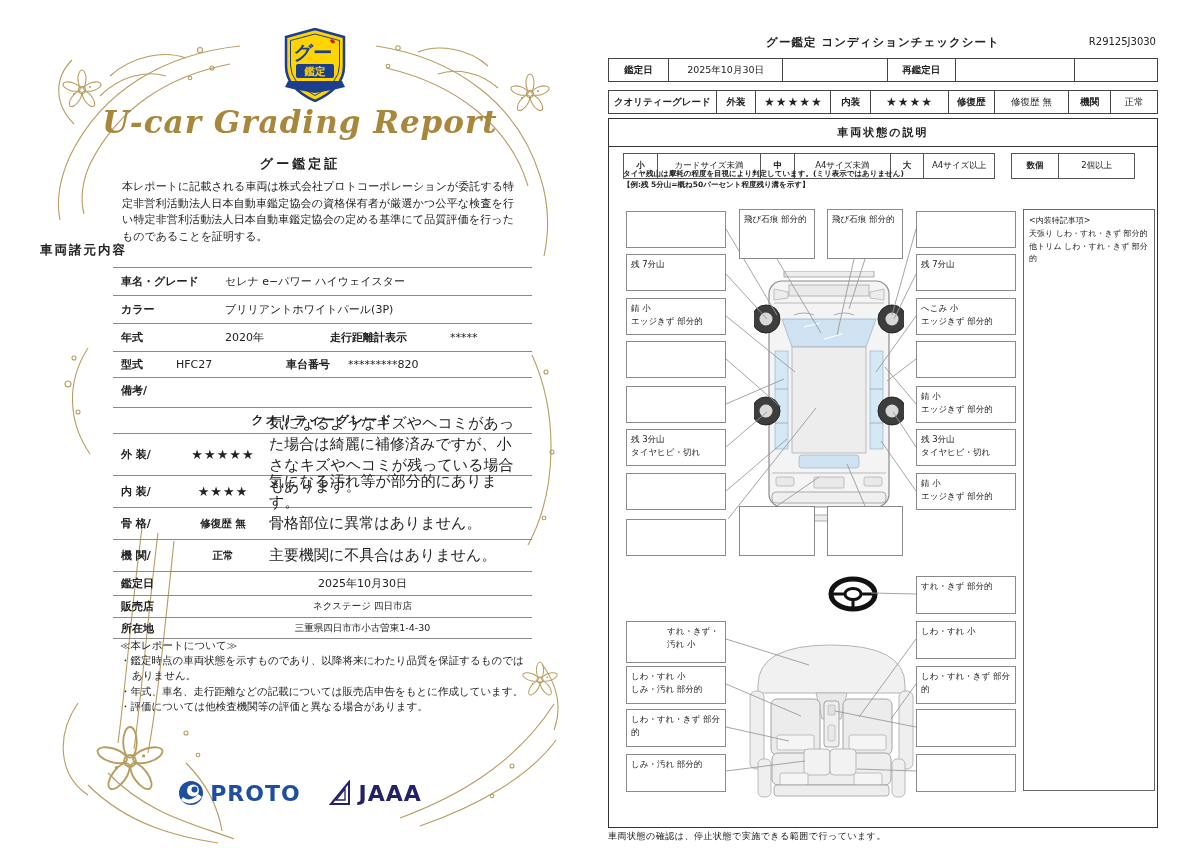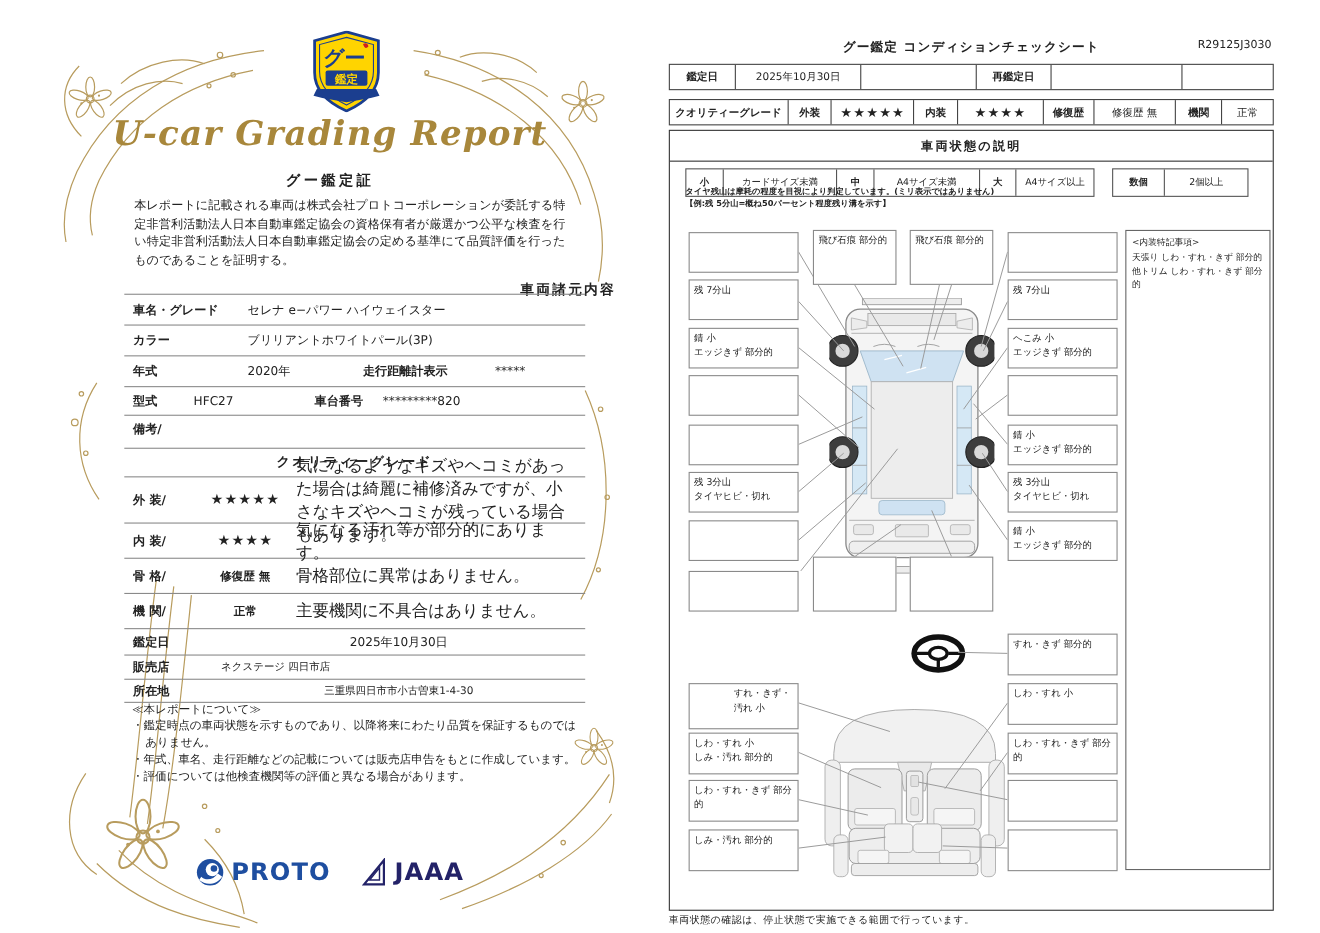--- a/index.html
+++ b/index.html
@@ -10,21 +10,21 @@
 .orn{position:absolute;pointer-events:none}
 
 .lp{position:absolute;left:40px;top:18px;width:520px;height:812px}
 .badge{position:absolute;left:243px;top:10px}
 .lp-title{position:absolute;top:86px;left:0;width:100%;text-align:center;
   font-family:"DejaVu Serif","Liberation Serif",serif;font-style:italic;font-weight:bold;
   font-size:31px;color:#a8873b;letter-spacing:1px}
 .cert-label{position:absolute;top:137px;left:0;width:100%;text-align:center;font-size:13px;font-weight:bold;letter-spacing:3px}
 .intro{position:absolute;top:161px;left:82px;width:392px;font-family:"DejaVu Serif","Liberation Serif",serif;
   font-size:11px;line-height:1.5;text-align:justify}
-.spec-title{position:absolute;top:237px;left:0;width:100%;text-align:right;font-size:12.5px;font-weight:bold;letter-spacing:2px}
+.spec-title{position:absolute;top:224px;left:0;width:100%;text-align:left;font-size:12.5px;font-weight:bold;letter-spacing:2px}
 .ltable{position:absolute;top:249px;left:73px;width:419px;font-size:11px}
 .lrow{display:flex;align-items:center;border-top:1px solid #8a8a8a;padding:0 8px}
 .lrow:last-child{border-bottom:1px solid #8a8a8a}
 .lrow .lab{font-weight:bold;white-space:nowrap}
 .lrow .val{white-space:nowrap}
 .lhead{justify-content:center;font-weight:bold;font-size:12px;letter-spacing:2px}
 .stars{font-size:13px;letter-spacing:1px}
 .gdesc{font-size:15px;line-height:1.4}
 .about{position:absolute;top:620px;left:80px;width:404px;font-family:"DejaVu Serif","Liberation Serif",serif;font-size:10.5px;line-height:1.45}
 .about li{list-style:none;padding-left:12px;text-indent:-12px}
@@ -211,21 +211,21 @@
         <span class="lab" style="width:56px">機 関/</span>
         <span style="width:92px;text-align:center;font-size:10.5px;font-weight:bold">正常</span>
         <span class="gdesc" style="flex:1">主要機関に不具合はありません。</span>
       </div>
       <div class="lrow" style="height:24px">
         <span class="lab" style="width:80px">鑑定日</span>
         <span style="flex:1;text-align:center;font-size:11px">2025年10月30日</span>
       </div>
       <div class="lrow" style="height:22px">
         <span class="lab" style="width:80px">販売店</span>
-        <span style="flex:1;text-align:left;font-size:9.5px">ネクステージ 四日市店</span>
+        <span style="flex:1;text-align:center;font-size:9.5px">ネクステージ 四日市店</span>
       </div>
       <div class="lrow" style="height:22px">
         <span class="lab" style="width:80px">所在地</span>
         <span style="flex:1;text-align:center;font-size:9.5px">三重県四日市市小古曽東1-4-30</span>
       </div>
     </div>
 
     <div class="about">
       <div>≪本レポートについて≫</div>
       <ul>

